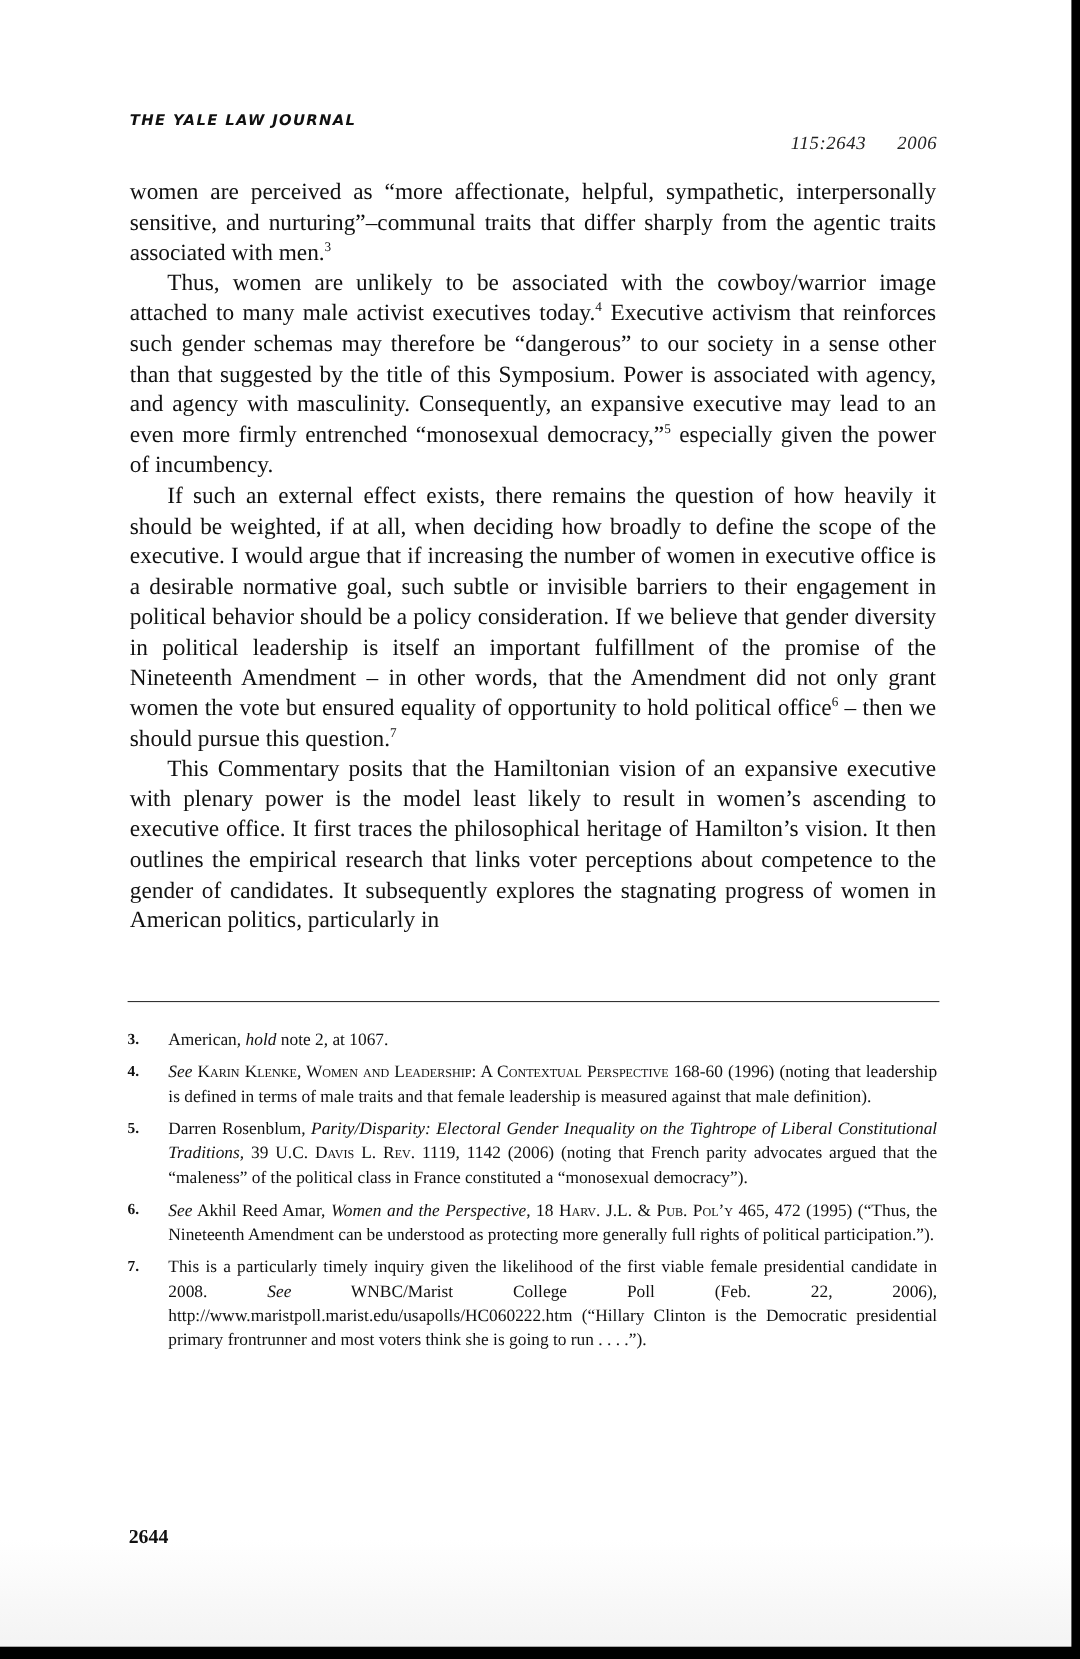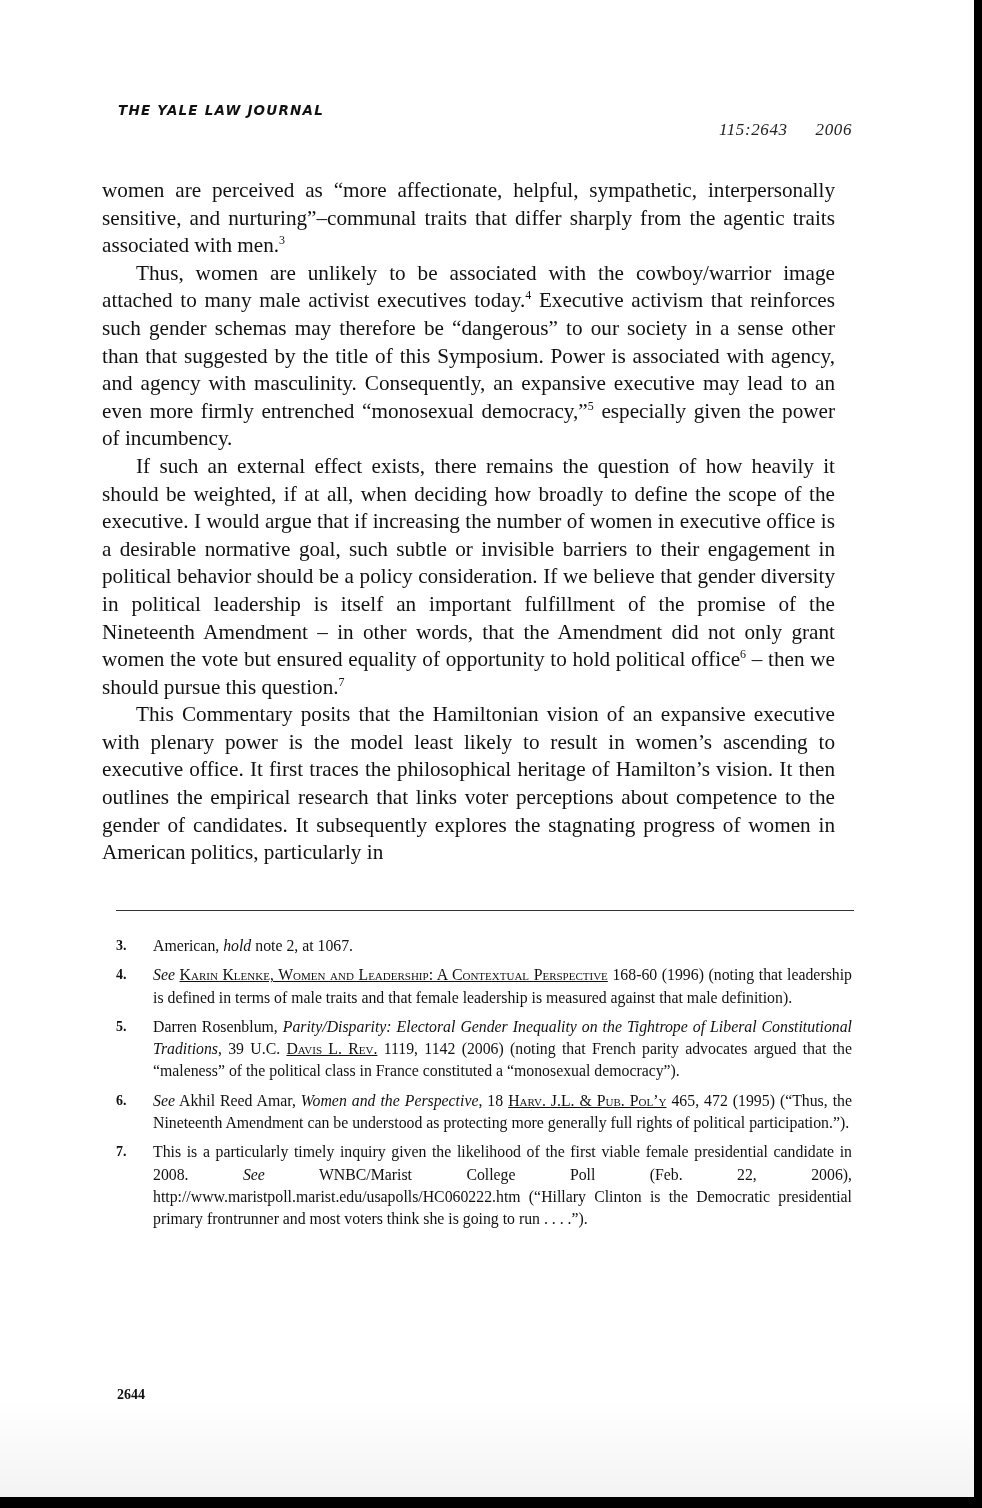--- a/index.html
+++ b/index.html
@@ -17,38 +17,38 @@
     .journal-title {
       position: absolute; left: 0; top: 0;
       font-family: "DejaVu Sans", "Liberation Sans", sans-serif;
       font-size: 13.5px; font-weight: bold; letter-spacing: 1.2px; color: #111;
     }
     .citation {
       position: absolute; right: 0; top: -2px; font-size: 17px; color: #222; letter-spacing: 0.6px; margin-top: 20px;
     }
     .citation .vol { margin-right: 28px; }
     .body-text {
-      position: absolute; left: 102px; top: 161px; width: 733px;
-      font-size: 21.2px; line-height: 27.6px; color: #111; text-align: justify; margin-top: 16px;
+      position: absolute; left: 118px; top: 161px; width: 733px;
+      font-size: 21.2px; line-height: 27.6px; color: #111; text-align: justify;
     }
     .body-text p { margin: 0; }
     .body-text p.indent { text-indent: 34px; }
     sup { font-size: 12px; line-height: 0; vertical-align: 8px; }
     .rule {
       position: absolute; left: 116px; top: 910px; width: 738px; height: 1px; background: #333;
     }
     .footnotes {
       position: absolute; left: 116px; top: 935px; width: 736px;
       font-size: 15.8px; line-height: 22.3px; color: #111;
     }
     .fn { position: relative; padding-left: 37px; text-align: justify; margin-bottom: 7px; }
     .fn .num { position: absolute; left: 0; top: 0; font-weight: bold; font-size: 14px; }
-    .sc { font-variant: small-caps; text-decoration: underline; }
+    .sc { font-variant: small-caps; }
     .page-number {
-      position: absolute; left: 117px; top: 1387px; font-size: 14px; font-weight: bold; color: #111;
+      position: absolute; left: 117px; top: 1387px; font-size: 18px; font-weight: bold; color: #111;
     }
   </style>
 </head>
 <body>
 
 <div class="page">
 
   <div class="running-head">
     <span class="journal-title">THE YALE LAW JOURNAL</span>
     <span class="citation"><span class="vol">115:2643</span><span>2006</span></span>

